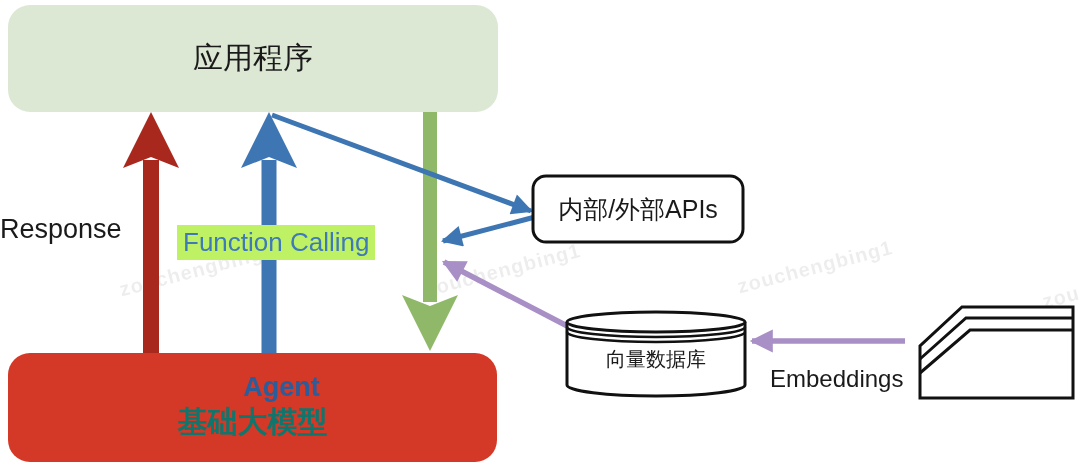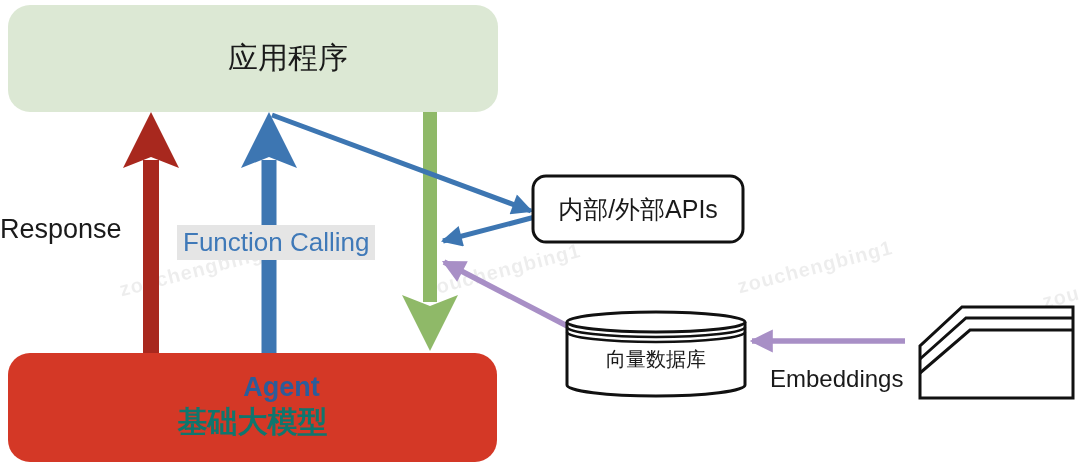--- a/index.html
+++ b/index.html
@@ -3,24 +3,24 @@
 <meta charset="utf-8">
 <style>
   html,body{margin:0;padding:0;background:#ffffff;}
   .stage{
     position:relative;width:1080px;height:472px;background:#ffffff;overflow:hidden;
     font-family:"Liberation Sans","DejaVu Sans",sans-serif;
   }
   .stage svg{position:absolute;left:0;top:0;}
   .lbl{position:absolute;white-space:nowrap;color:#1a1a1a;}
   .lbl-center{display:flex;align-items:center;justify-content:center;text-align:center;}
-  .app-label{left:8px;top:5px;width:490px;height:107px;font-size:30px;padding-left:35px;}
+  .app-label{left:8px;top:5px;width:490px;height:107px;font-size:30px;}
   .prompt-label{left:445px;top:131px;font-size:27px;}
   .response-label{left:0;top:214px;font-size:27px;}
-  .function-label{left:177px;top:225px;font-size:26px;color:#3f79b8;background:#e5e5e5;padding:2px 6px;}
+  .function-label{left:177px;top:225px;font-size:26px;color:#3f79b8;background:#bef264;padding:2px 6px;}
   .apis-label{left:533px;top:176px;width:210px;height:66px;font-size:25px;}
   .agent-title{left:8px;top:372px;width:489px;font-size:27px;font-weight:bold;color:#2b5d9b;text-align:center;margin-left:29px;}
   .agent-subtitle{left:8px;top:402px;width:489px;font-size:30px;font-weight:bold;color:#0f766e;text-align:center;}
   .vectordb-label{left:567px;top:346px;width:178px;font-size:20px;text-align:center;}
   .embeddings-label{left:770px;top:353px;font-size:24px;margin-top:12px;}
   .watermark{
     position:absolute;font-size:20px;font-weight:600;letter-spacing:1px;
     color:rgba(0,0,0,0.07);transform:rotate(-14.5deg);transform-origin:left top;
   }
   .wm1{left:117px;top:279px;} .wm2{left:423px;top:279px;}

